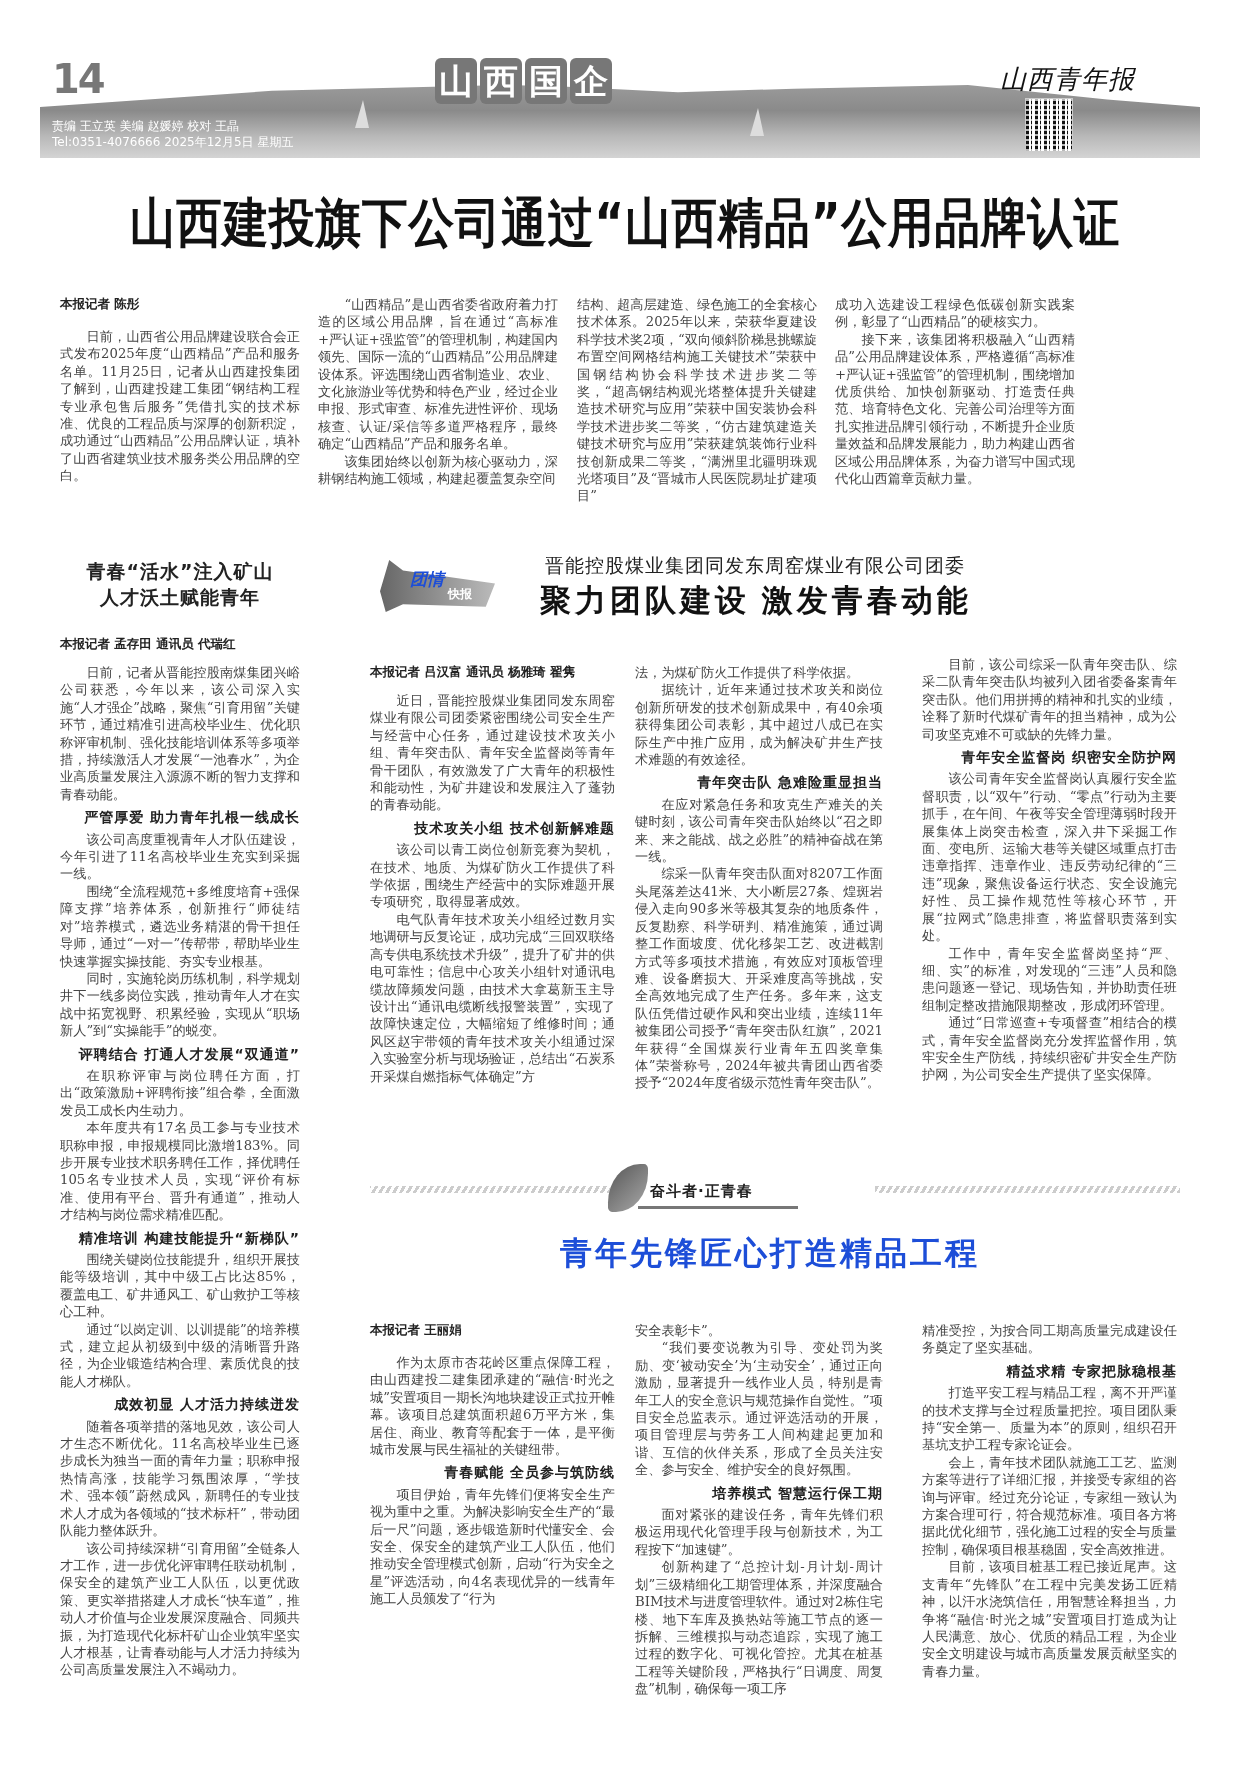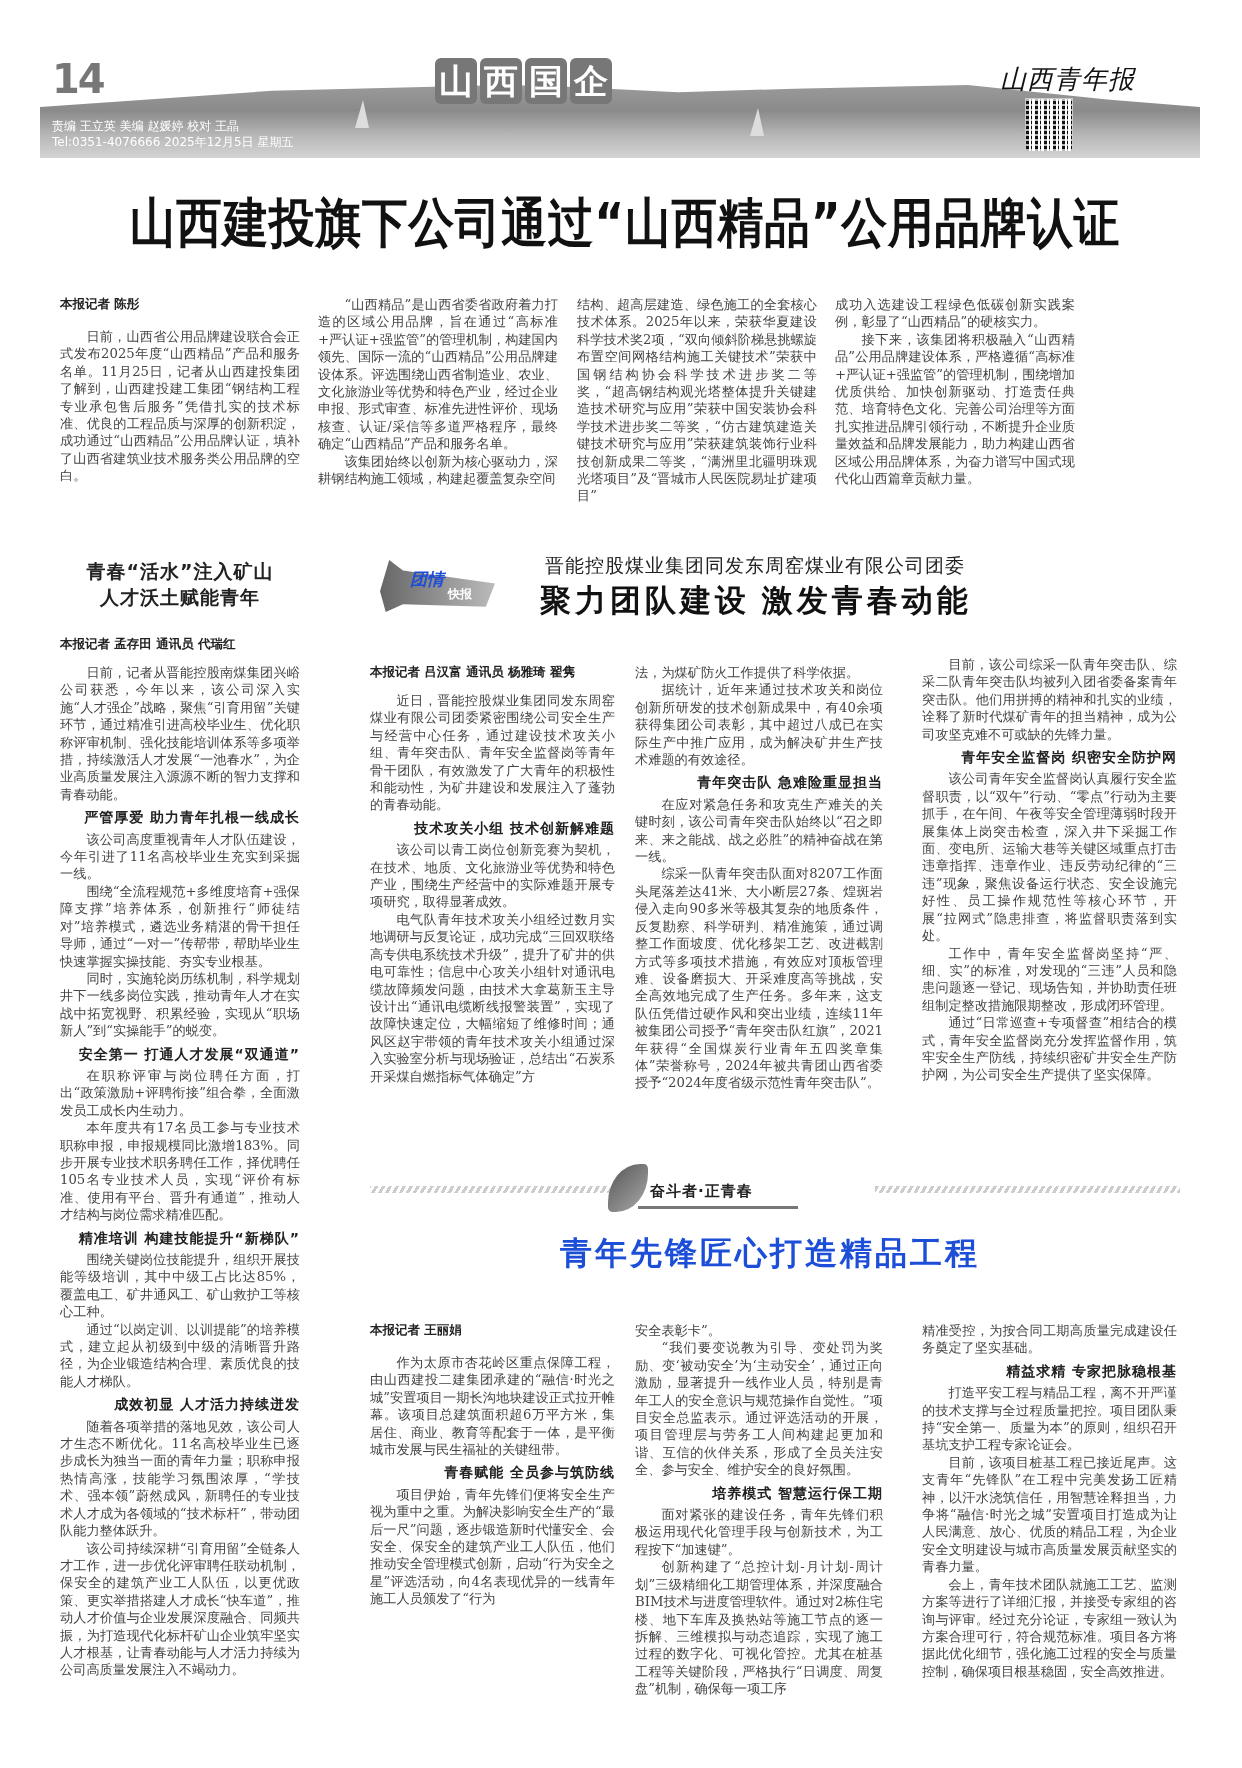--- a/index.html
+++ b/index.html
@@ -86,21 +86,21 @@
   <div>青春“活水”注入矿山</div>
   <div>人才沃土赋能青年</div>
 </div>
 <div class="abs byline" style="left:60px;top:636px;">本报记者  孟存田  通讯员  代瑞红</div>
 <div class="abs col" style="left:60px;top:664px;width:240px;">
   <p>日前，记者从晋能控股南煤集团兴峪公司获悉，今年以来，该公司深入实施“人才强企”战略，聚焦“引育用留”关键环节，通过精准引进高校毕业生、优化职称评审机制、强化技能培训体系等多项举措，持续激活人才发展“一池春水”，为企业高质量发展注入源源不断的智力支撑和青春动能。</p>
   <div class="subhead">严管厚爱  助力青年扎根一线成长</div>
   <p>该公司高度重视青年人才队伍建设，今年引进了11名高校毕业生充实到采掘一线。</p>
   <p>围绕“全流程规范+多维度培育+强保障支撑”培养体系，创新推行“师徒结对”培养模式，遴选业务精湛的骨干担任导师，通过“一对一”传帮带，帮助毕业生快速掌握实操技能、夯实专业根基。</p>
   <p>同时，实施轮岗历练机制，科学规划井下一线多岗位实践，推动青年人才在实战中拓宽视野、积累经验，实现从“职场新人”到“实操能手”的蜕变。</p>
-  <div class="subhead">安全第一  打通人才发展“双通道”</div>
+  <div class="subhead">评聘结合  打通人才发展“双通道”</div>
   <p>在职称评审与岗位聘任方面，打出“政策激励+评聘衔接”组合拳，全面激发员工成长内生动力。</p>
   <p>本年度共有17名员工参与专业技术职称申报，申报规模同比激增183%。同步开展专业技术职务聘任工作，择优聘任105名专业技术人员，实现“评价有标准、使用有平台、晋升有通道”，推动人才结构与岗位需求精准匹配。</p>
   <div class="subhead">精准培训  构建技能提升“新梯队”</div>
   <p>围绕关键岗位技能提升，组织开展技能等级培训，其中中级工占比达85%，覆盖电工、矿井通风工、矿山救护工等核心工种。</p>
   <p>通过“以岗定训、以训提能”的培养模式，建立起从初级到中级的清晰晋升路径，为企业锻造结构合理、素质优良的技能人才梯队。</p>
   <div class="subhead">成效初显  人才活力持续迸发</div>
   <p>随着各项举措的落地见效，该公司人才生态不断优化。11名高校毕业生已逐步成长为独当一面的青年力量；职称申报热情高涨，技能学习氛围浓厚，“学技术、强本领”蔚然成风，新聘任的专业技术人才成为各领域的“技术标杆”，带动团队能力整体跃升。</p>
   <p>该公司持续深耕“引育用留”全链条人才工作，进一步优化评审聘任联动机制，保安全的建筑产业工人队伍，以更优政策、更实举措搭建人才成长“快车道”，推动人才价值与企业发展深度融合、同频共振，为打造现代化标杆矿山企业筑牢坚实人才根基，让青春动能与人才活力持续为公司高质量发展注入不竭动力。</p>
 </div>
 
@@ -108,21 +108,21 @@
   <div class="tq-shape"></div>
   <div class="tq-text1">团情</div>
   <div class="tq-text2">快报</div>
 </div>
 <div class="abs tq-sub">晋能控股煤业集团同发东周窑煤业有限公司团委</div>
 <div class="abs tq-main">聚力团队建设  激发青春动能</div>
 <div class="abs byline" style="left:370px;top:664px;">本报记者  吕汉富  通讯员  杨雅琦  翟隽</div>
 <div class="abs col" style="left:370px;top:692px;width:245px;">
   <p>近日，晋能控股煤业集团同发东周窑煤业有限公司团委紧密围绕公司安全生产与经营中心任务，通过建设技术攻关小组、青年突击队、青年安全监督岗等青年骨干团队，有效激发了广大青年的积极性和能动性，为矿井建设和发展注入了蓬勃的青春动能。</p>
   <div class="subhead">技术攻关小组  技术创新解难题</div>
-  <p>该公司以青工岗位创新竞赛为契机，在技术、地质、文化旅游业等优势和特色产业，围绕生产经营中的实际难题开展专项研究，取得显著成效。</p>
+  <p>该公司以青工岗位创新竞赛为契机，在技术、地质、为煤矿防火工作提供了科学依据，围绕生产经营中的实际难题开展专项研究，取得显著成效。</p>
   <p>电气队青年技术攻关小组经过数月实地调研与反复论证，成功完成“三回双联络高专供电系统技术升级”，提升了矿井的供电可靠性；信息中心攻关小组针对通讯电缆故障频发问题，由技术大拿葛新玉主导设计出“通讯电缆断线报警装置”，实现了故障快速定位，大幅缩短了维修时间；通风区赵宇带领的青年技术攻关小组通过深入实验室分析与现场验证，总结出“石炭系开采煤自燃指标气体确定”方</p>
 </div>
 <div class="abs col" style="left:635px;top:664px;width:248px;">
   <p style="text-indent:0">法，为煤矿防火工作提供了科学依据。</p>
   <p>据统计，近年来通过技术攻关和岗位创新所研发的技术创新成果中，有40余项获得集团公司表彰，其中超过八成已在实际生产中推广应用，成为解决矿井生产技术难题的有效途径。</p>
   <div class="subhead">青年突击队  急难险重显担当</div>
   <p>在应对紧急任务和攻克生产难关的关键时刻，该公司青年突击队始终以“召之即来、来之能战、战之必胜”的精神奋战在第一线。</p>
   <p>综采一队青年突击队面对8207工作面头尾落差达41米、大小断层27条、煌斑岩侵入走向90多米等极其复杂的地质条件，反复勘察、科学研判、精准施策，通过调整工作面坡度、优化移架工艺、改进截割方式等多项技术措施，有效应对顶板管理难、设备磨损大、开采难度高等挑战，安全高效地完成了生产任务。多年来，这支队伍凭借过硬作风和突出业绩，连续11年被集团公司授予“青年突击队红旗”，2021年获得“全国煤炭行业青年五四奖章集体”荣誉称号，2024年被共青团山西省委授予“2024年度省级示范性青年突击队”。</p>
 </div>
 <div class="abs col" style="left:922px;top:656px;width:255px;">
@@ -152,15 +152,15 @@
   <p style="text-indent:0">安全表彰卡”。</p>
   <p>“我们要变说教为引导、变处罚为奖励、变‘被动安全’为‘主动安全’，通过正向激励，显著提升一线作业人员，特别是青年工人的安全意识与规范操作自觉性。”项目安全总监表示。通过评选活动的开展，项目管理层与劳务工人间构建起更加和谐、互信的伙伴关系，形成了全员关注安全、参与安全、维护安全的良好氛围。</p>
   <div class="subhead">培养模式  智慧运行保工期</div>
   <p>面对紧张的建设任务，青年先锋们积极运用现代化管理手段与创新技术，为工程按下“加速键”。</p>
   <p>创新构建了“总控计划-月计划-周计划”三级精细化工期管理体系，并深度融合BIM技术与进度管理软件。通过对2栋住宅楼、地下车库及换热站等施工节点的逐一拆解、三维模拟与动态追踪，实现了施工过程的数字化、可视化管控。尤其在桩基工程等关键阶段，严格执行“日调度、周复盘”机制，确保每一项工序</p>
 </div>
 <div class="abs col" style="left:922px;top:1322px;width:255px;">
   <p style="text-indent:0">精准受控，为按合同工期高质量完成建设任务奠定了坚实基础。</p>
   <div class="subhead">精益求精  专家把脉稳根基</div>
   <p>打造平安工程与精品工程，离不开严谨的技术支撑与全过程质量把控。项目团队秉持“安全第一、质量为本”的原则，组织召开基坑支护工程专家论证会。</p>
+  <p>会上，青年技术团队就施工工艺、监测方案等进行了详细汇报，并接受专家组的咨询与评审。经过充分论证，专家组一致认为方案合理可行，符合规范标准。项目各方将据此优化细节，强化施工过程的安全与质量控制，确保项目根基稳固，安全高效推进。</p>
   <p>目前，该项目桩基工程已接近尾声。这支青年“先锋队”在工程中完美发扬工匠精神，以汗水浇筑信任，用智慧诠释担当，力争将“融信·时光之城”安置项目打造成为让人民满意、放心、优质的精品工程，为企业安全文明建设与城市高质量发展贡献坚实的青春力量。</p>
-  <p>会上，青年技术团队就施工工艺、监测方案等进行了详细汇报，并接受专家组的咨询与评审。经过充分论证，专家组一致认为方案合理可行，符合规范标准。项目各方将据此优化细节，强化施工过程的安全与质量控制，确保项目根基稳固，安全高效推进。</p>
 </div>
 
 </body></html>

